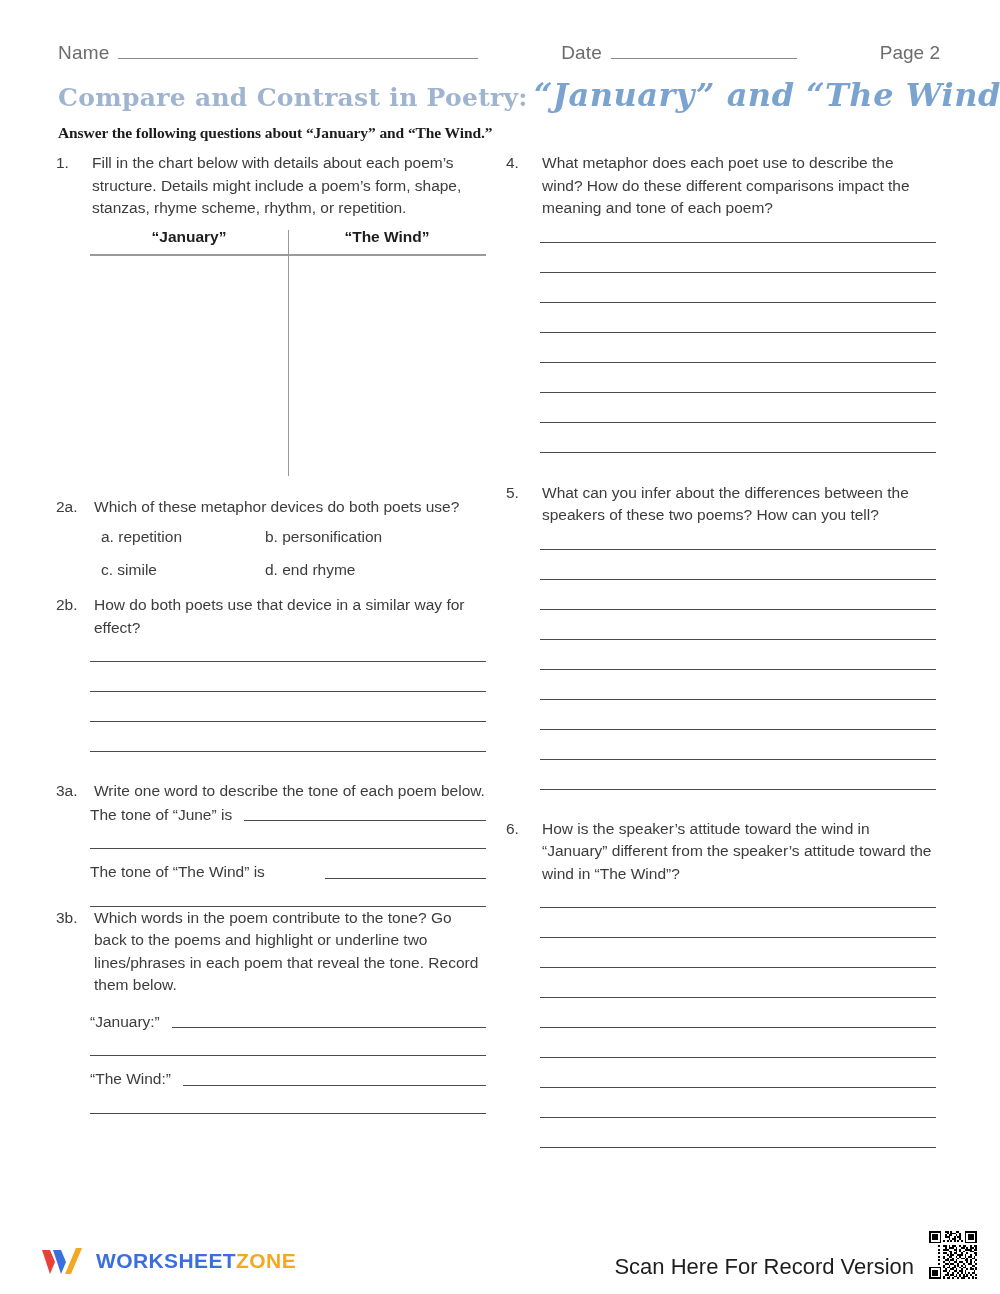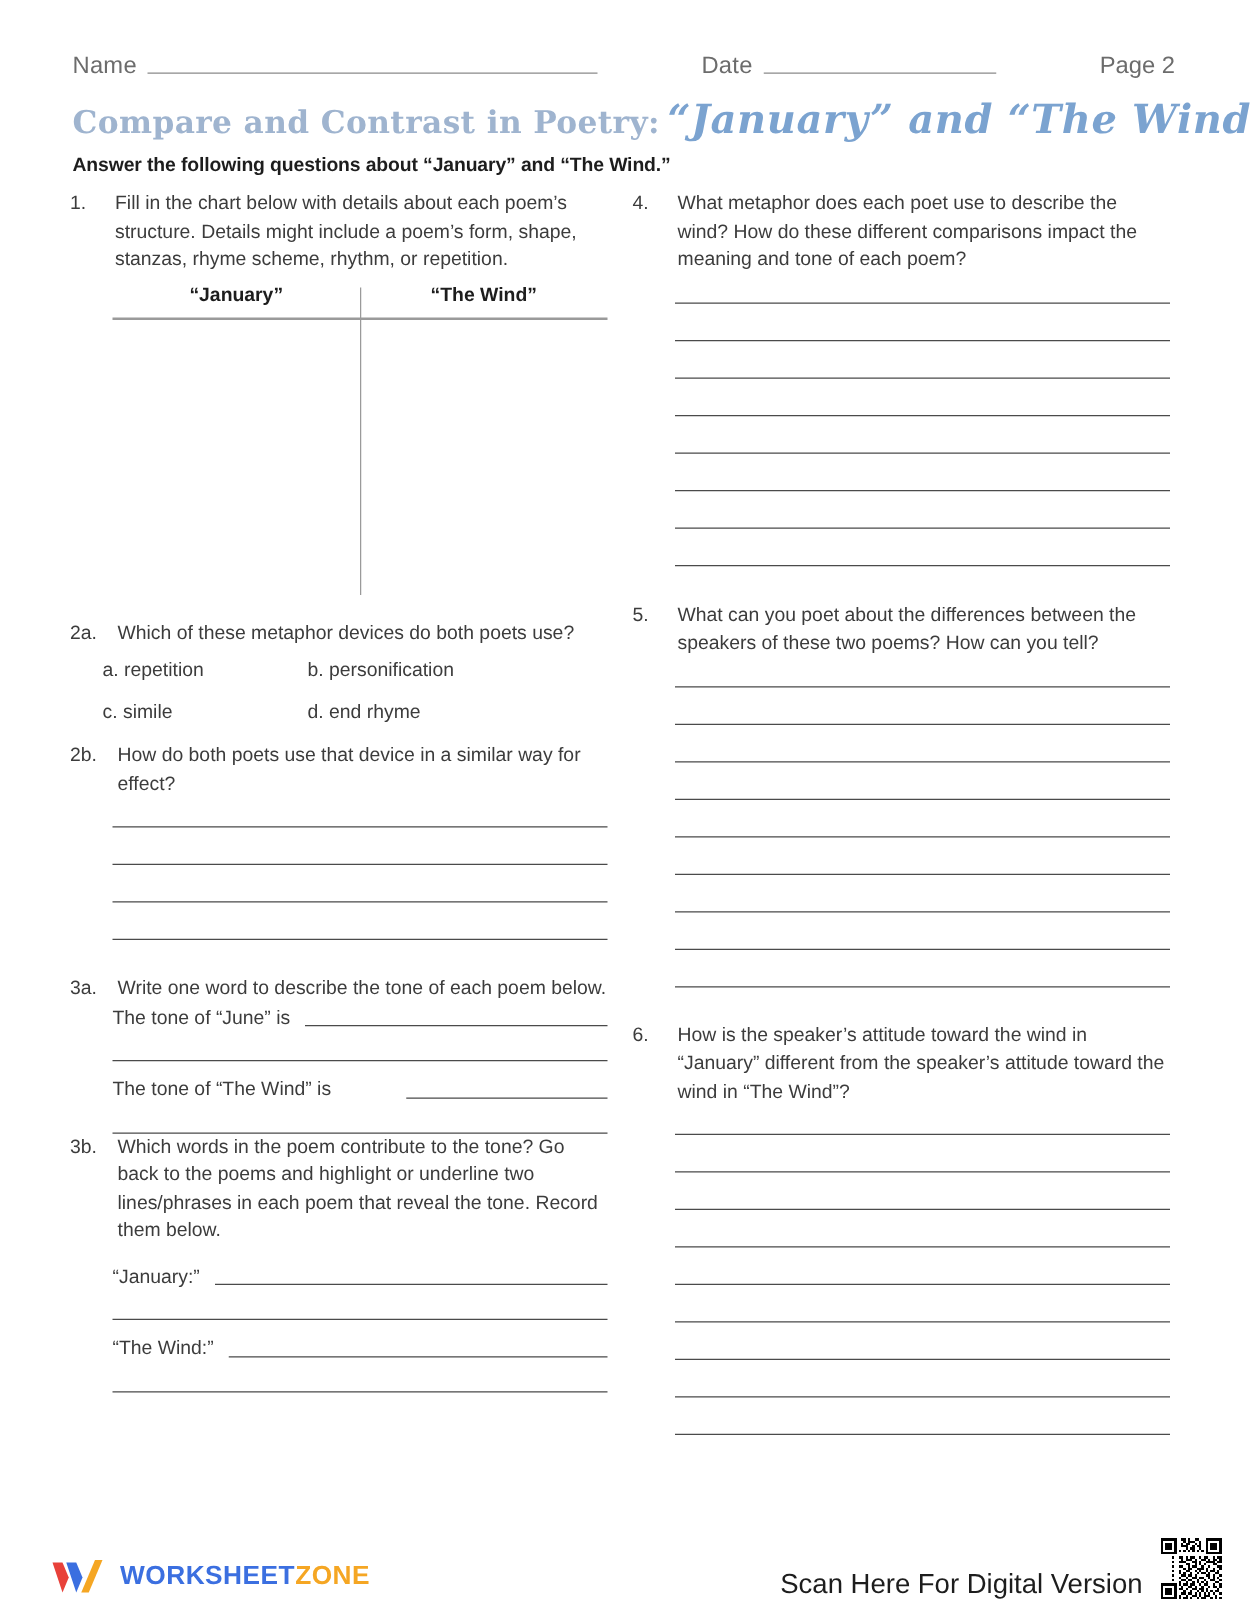--- a/index.html
+++ b/index.html
@@ -74,20 +74,21 @@
   }
 
   .instruction {
     position: absolute;
     left: 58px;
     top: 124px;
     font-size: 15.5px;
     font-weight: 700;
     color: #1d1d1d;
     letter-spacing: -.1px;
+    font-family: Liberation Serif, serif;
   }
 
   
   .col {
     position: absolute;
     top: 152px;
     width: 430px;
   }
   .col-left  { left: 56px; }
   .col-right { left: 506px; }
@@ -108,21 +109,21 @@
   .q-num.wide { width: 38px; flex-basis: 38px; }
   .q-text {
     flex: 1;
     font-size: 15.5px;
     line-height: 22.5px;
     color: #3c3c3c;
   }
 
   
   .options {
-    margin-left: 26px;
+    margin-left: 45px;
     margin-top: 9px;
   }
   .opt-row {
     display: flex;
     margin-bottom: 13px;
   }
   .opt {
     font-size: 15.5px;
     line-height: 20px;
     color: #3c3c3c;
@@ -345,21 +346,21 @@
     <div class="aline indent" style="margin-bottom:29px;"></div>
     <div class="aline indent" style="margin-bottom:29px;"></div>
     <div class="aline indent" style="margin-bottom:29px;"></div>
     <div class="aline indent" style="margin-bottom:29px;"></div>
     <div class="aline indent" style="margin-bottom:29px;"></div>
     <div class="aline indent"></div>
   </div>
 
   <div class="q" style="margin-top:29px;">
     <div class="q-num">5.</div>
-    <div class="q-text">What can you poet about the differences between the speakers of these two poems? How can you tell?</div>
+    <div class="q-text">What can you infer about the differences between the speakers of these two poems? How can you tell?</div>
   </div>
   <div class="lines" style="margin-top:22px;">
     <div class="aline indent" style="margin-bottom:29px;"></div>
     <div class="aline indent" style="margin-bottom:29px;"></div>
     <div class="aline indent" style="margin-bottom:29px;"></div>
     <div class="aline indent" style="margin-bottom:29px;"></div>
     <div class="aline indent" style="margin-bottom:29px;"></div>
     <div class="aline indent" style="margin-bottom:29px;"></div>
     <div class="aline indent" style="margin-bottom:29px;"></div>
     <div class="aline indent" style="margin-bottom:29px;"></div>
@@ -390,21 +391,21 @@
     <span class="logo-mark">
       <svg width="46" height="34" viewBox="0 0 46 34" xmlns="http://www.w3.org/2000/svg">
         <path d="M2 6 L10 30 L15 18 L10 6 Z" fill="#e8413a"></path>
         <path d="M13 6 L21 30 L26 18 L21 6 Z" fill="#3b6fe0"></path>
         <path d="M25 30 L36 4 L42 4 L31 30 Z" fill="#f5a623"></path>
       </svg>
     </span>
     <span class="logo-word"><span class="w1">WORKSHEET</span><span class="w2">ZONE</span></span>
   </div>
 
-  <div class="scan-text">Scan Here For Digital Version</div>
+  <div class="scan-text">Scan Here For Record Version</div>
 
   <div class="qr">
     <svg width="52" height="52" viewBox="0 0 29 29" shape-rendering="crispEdges" xmlns="http://www.w3.org/2000/svg">
       <rect width="29" height="29" fill="#fff"></rect>
       <g fill="#000">
 
         <rect x="1" y="1" width="7" height="1"></rect>
           <rect x="1" y="7" width="7" height="1"></rect>
         <rect x="1" y="1" width="1" height="7"></rect>
           <rect x="7" y="1" width="1" height="7"></rect>

